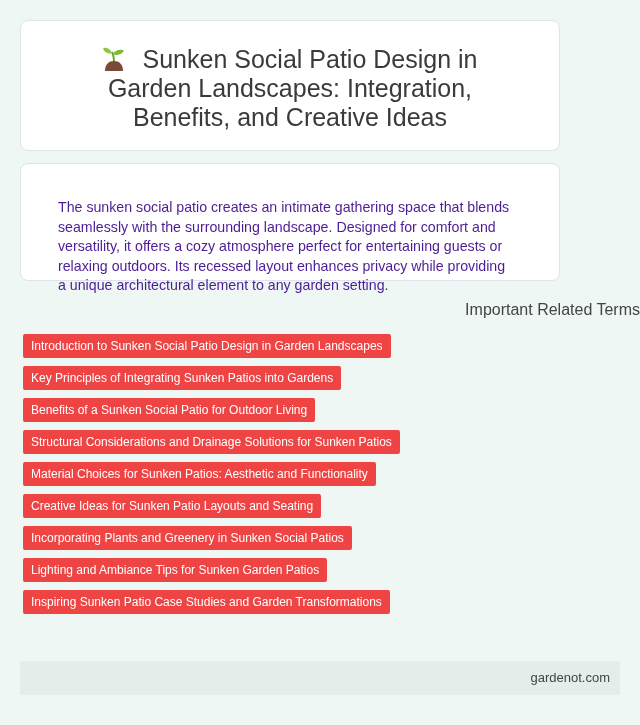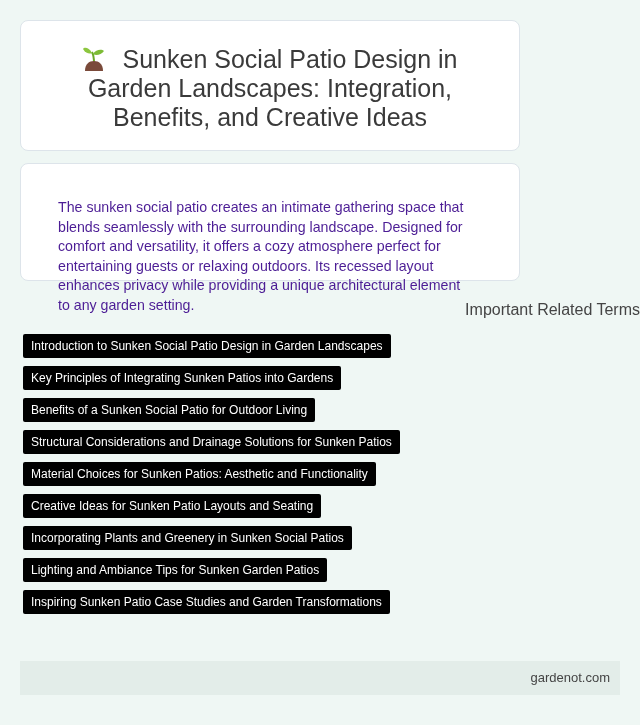--- a/index.html
+++ b/index.html
@@ -3,21 +3,21 @@
 <meta charset="utf-8">
 <style>
   html, body { margin: 0; padding: 0; }
   body {
     width: 640px; height: 725px; overflow: hidden;
     background: #eff7f4;
     font-family: "Liberation Sans", sans-serif;
     color: #444;
   }
   .card {
-    position: absolute; left: 20px; width: 500px;
+    position: absolute; left: 20px; width: 540px;
     background: #ffffff;
     border: 1px solid #dde4ea;
     border-radius: 8px;
     box-sizing: border-box;
   }
   #title-card { top: 20px; height: 131px; }
   .title {
     margin: 0; position: absolute; left: 0; right: 0; top: 24px;
     text-align: center;
     font-size: 25px; line-height: 29px; font-weight: normal;
@@ -30,21 +30,21 @@
     margin: 16px; position: absolute; left: 21px; right: 28px; top: 18px;
     font-size: 14.2px; line-height: 19.5px; color: #4c1d95;
   }
   .section-title {
     position: absolute; top: 301px; left: 0; right: 0;
     text-align: right; font-size: 16px; color: #444;
   }
   .tags { position: absolute; top: 334px; left: 23px; }
   .tag {
     display: block;
-    background: #000000;
+    background: #ef4444;
     color: #ffffff;
     font-size: 12px;
     line-height: 24px; height: 24px;
     padding: 0 8px;
     border-radius: 2px;
     margin-bottom: 8px;
     white-space: nowrap;
     width: max-content;
   }
   .footer {

